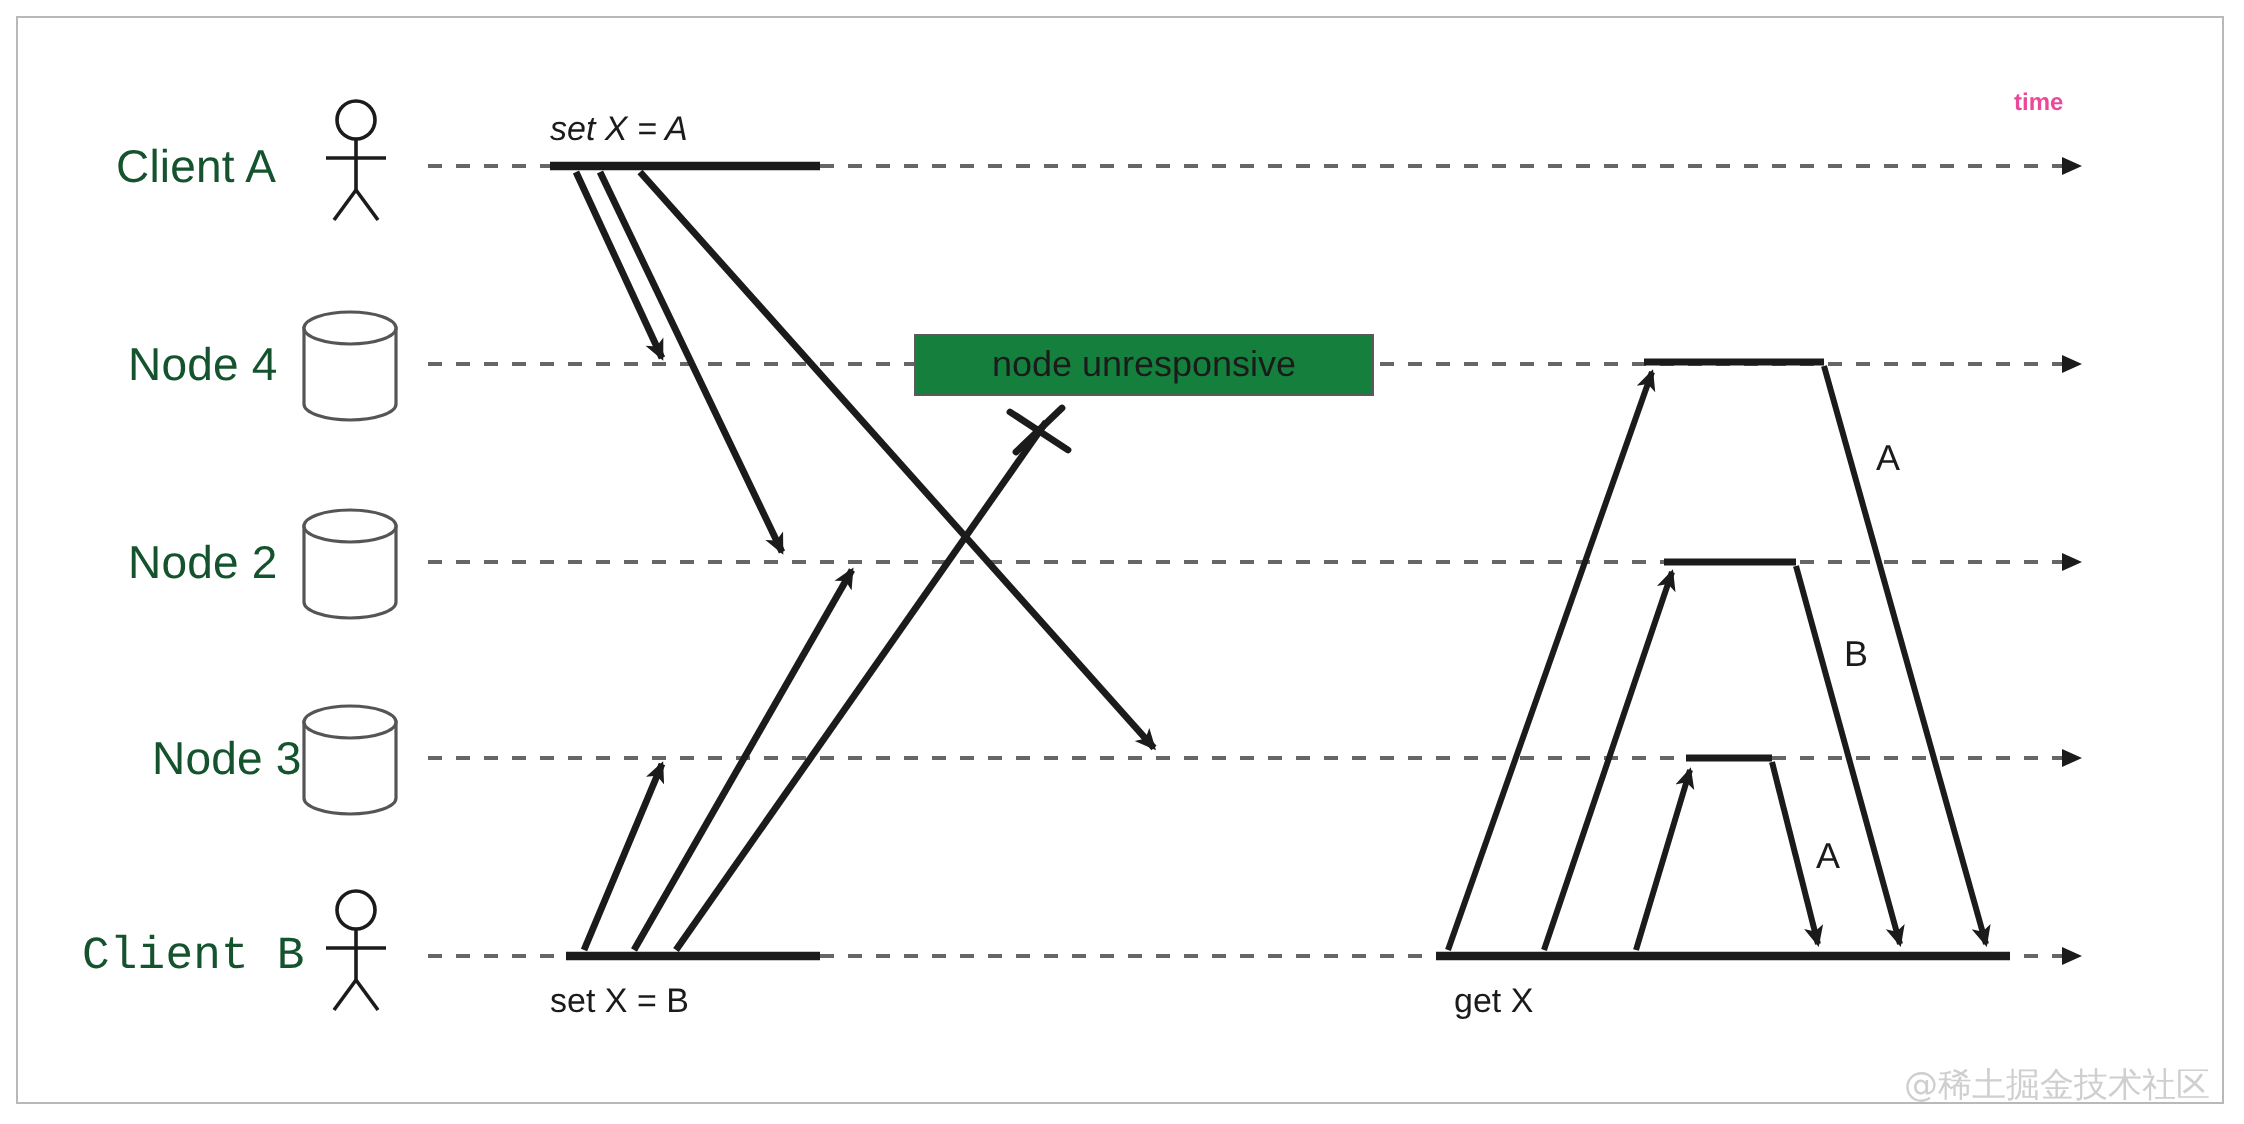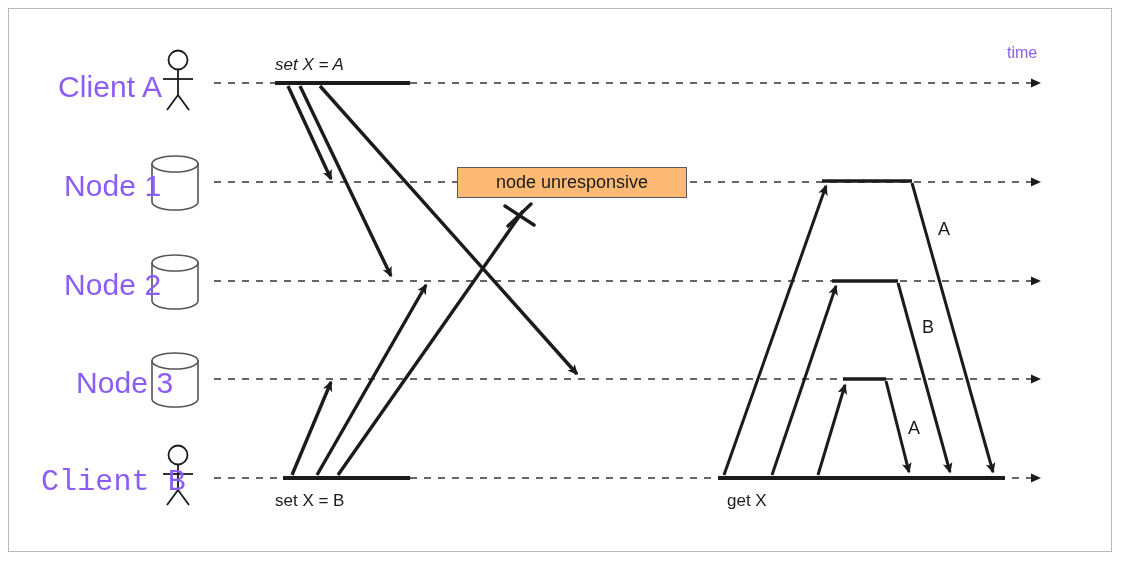--- a/index.html
+++ b/index.html
@@ -29,47 +29,48 @@
   }
   svg.diagram {
     position: absolute;
     left: 0;
     top: 0;
     width: 1122px;
     height: 562px;
   }
   .lane-label {
     position: absolute;
-    font-size: 30px;
-    color: #8b5cf6;
+    font-size: 23px;
+    color: #14532d;
     font-family: "Liberation Sans", sans-serif;
     white-space: nowrap;
     letter-spacing: 0.1px;
   }
   .msg-label {
     position: absolute;
     font-size: 17px;
     color: #1b1b1b;
     white-space: nowrap;
   }
   .resp-label {
     position: absolute;
     font-size: 18px;
     color: #1b1b1b;
     white-space: nowrap;
   }
   .time-label {
     position: absolute;
-    font-size: 16px;
-    color: #8b5cf6;
+    font-size: 12px;
+    color: #ec4899;
     white-space: nowrap;
+    font-weight: bold;
   }
   .note-box {
     position: absolute;
-    background: #fdba74;
+    background: #15803d;
     border: 1.6px solid #5a5a5a;
     box-sizing: border-box;
     display: flex;
     align-items: center;
     justify-content: center;
     font-size: 18px;
     color: #1b1b1b;
     white-space: nowrap;
   }
   .watermark {
@@ -165,30 +166,31 @@
     <line x1="772" y1="475" x2="836" y2="286" stroke="#1b1b1b" stroke-width="3.0" marker-end="url(#arrow)"></line>
     <line x1="832" y1="281" x2="898" y2="281" stroke="#1b1b1b" stroke-width="3.4"></line>
     <line x1="898" y1="283" x2="950" y2="472" stroke="#1b1b1b" stroke-width="3.0" marker-end="url(#arrow)"></line>
 
     <line x1="818" y1="475" x2="845" y2="385" stroke="#1b1b1b" stroke-width="3.0" marker-end="url(#arrow)"></line>
     <line x1="843" y1="379" x2="886" y2="379" stroke="#1b1b1b" stroke-width="3.4"></line>
     <line x1="886" y1="381" x2="909" y2="472" stroke="#1b1b1b" stroke-width="3.0" marker-end="url(#arrow)"></line>
   </svg>
 
   <div class="lane-label" style="left:58px; top:70px;">Client A</div>
-  <div class="lane-label" style="left:64px; top:169px;">Node 1</div>
+  <div class="lane-label" style="left:64px; top:169px;">Node 4</div>
   <div class="lane-label" style="left:64px; top:268px;">Node 2</div>
   <div class="lane-label" style="left:64px; top:366px;margin-left:12px;">Node 3</div>
   <div class="lane-label" style="left:41px; top:465px;font-family:Liberation Mono, monospace;">Client B</div>
 
   <div class="time-label" style="left:1007px; top:44px;">time</div>
 
   <div class="msg-label" style="left:275px; top:55px;font-style:italic;">set X = A</div>
   <div class="msg-label" style="left:275px; top:491px;">set X = B</div>
   <div class="msg-label" style="left:727px; top:491px;">get X</div>
 
   <div class="note-box" style="left:457px; top:167px; width:230px; height:31px;">node unresponsive</div>
 
   <div class="resp-label" style="left:938px; top:219px;">A</div>
   <div class="resp-label" style="left:922px; top:317px;">B</div>
   <div class="resp-label" style="left:908px; top:418px;">A</div>
 
+  <div class="watermark" style="left:952px; top:531px;">@稀土掘金技术社区</div>
 </div>
 
 </body></html>

